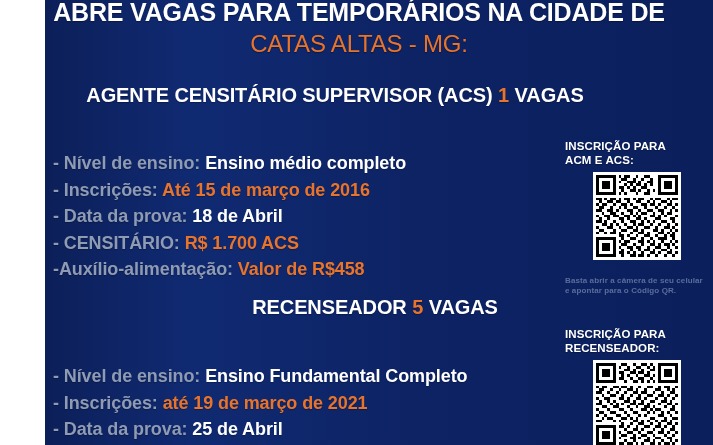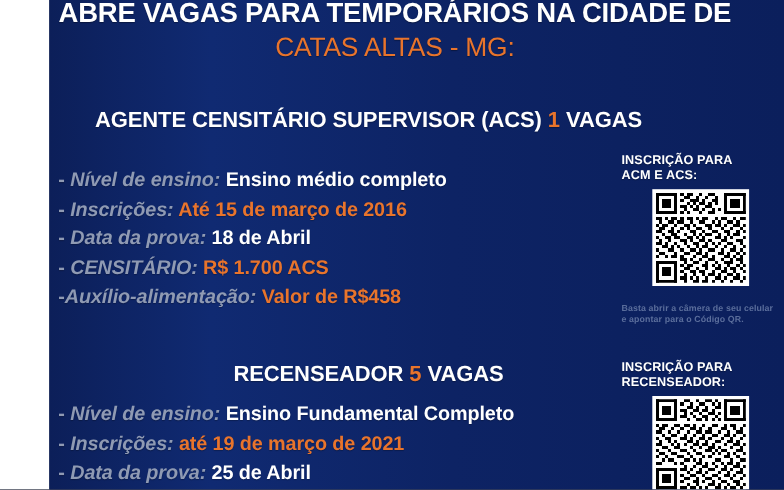--- a/index.html
+++ b/index.html
@@ -6,21 +6,21 @@
   html,body{margin:0;padding:0;}
   body{
     width:713px;height:445px;overflow:hidden;
     background:#ffffff;
     font-family:"Liberation Sans", sans-serif;
     -webkit-font-smoothing:antialiased;
   }
   .poster{
     position:relative;
     width:713px;height:445px;
-    background:#000000;
+    background:#84cc16;
     overflow:hidden;
   }
   .blue-panel{
     position:absolute;
     left:45px;top:0;
     width:668px;height:445px;
     background:#0d2364;
     background-image:linear-gradient(90deg,#0c1f59 0%,#102a72 22%,#0d2364 55%,#0b1f5c 100%);
     overflow:hidden;
   }
@@ -56,38 +56,38 @@
     position:absolute;left:0;width:580px;
     text-align:center;
     color:#ffffff;
     font-size:20px;
     font-weight:bold;
     letter-spacing:-0.1px;
     white-space:nowrap;
     text-shadow:0 1px 1px rgba(0,0,0,.3);
   }
   .job-heading .count{color:#e8742c;}
-  #acs-heading{top:98px;}
-  #rec-heading{top:329px;width:580px;}
+  #acs-heading{top:84px;}
+  #rec-heading{top:296px;width:580px;margin-left:40px;}
 
   
   .bullets{position:absolute;left:8px;width:560px;}
   #acs-bullets{top:150px;}
   #rec-bullets{top:363px;}
   .bullet{
     display:block;
     font-size:18px;
     font-weight:bold;
     line-height:26.5px;
     white-space:nowrap;
     color:#8f9ab3;
     letter-spacing:-0.1px;
     text-shadow:0 1px 1px rgba(0,0,0,.25);
   }
-  .bullet .label{color:#8f9ab3;font-style:italic;}
+  .bullet .label{color:#8f9ab3;}
   .bullet .val-white{color:#ffffff;}
   .bullet .val-orange{color:#e8742c;}
 
   
   .qr-block{position:absolute;width:143px;left:520px;text-align:left;}
   #qr-block-1{top:140px;}
   #qr-block-2{top:328px;}
   .qr-title{
     color:#ffffff;
     font-size:11.5px;

